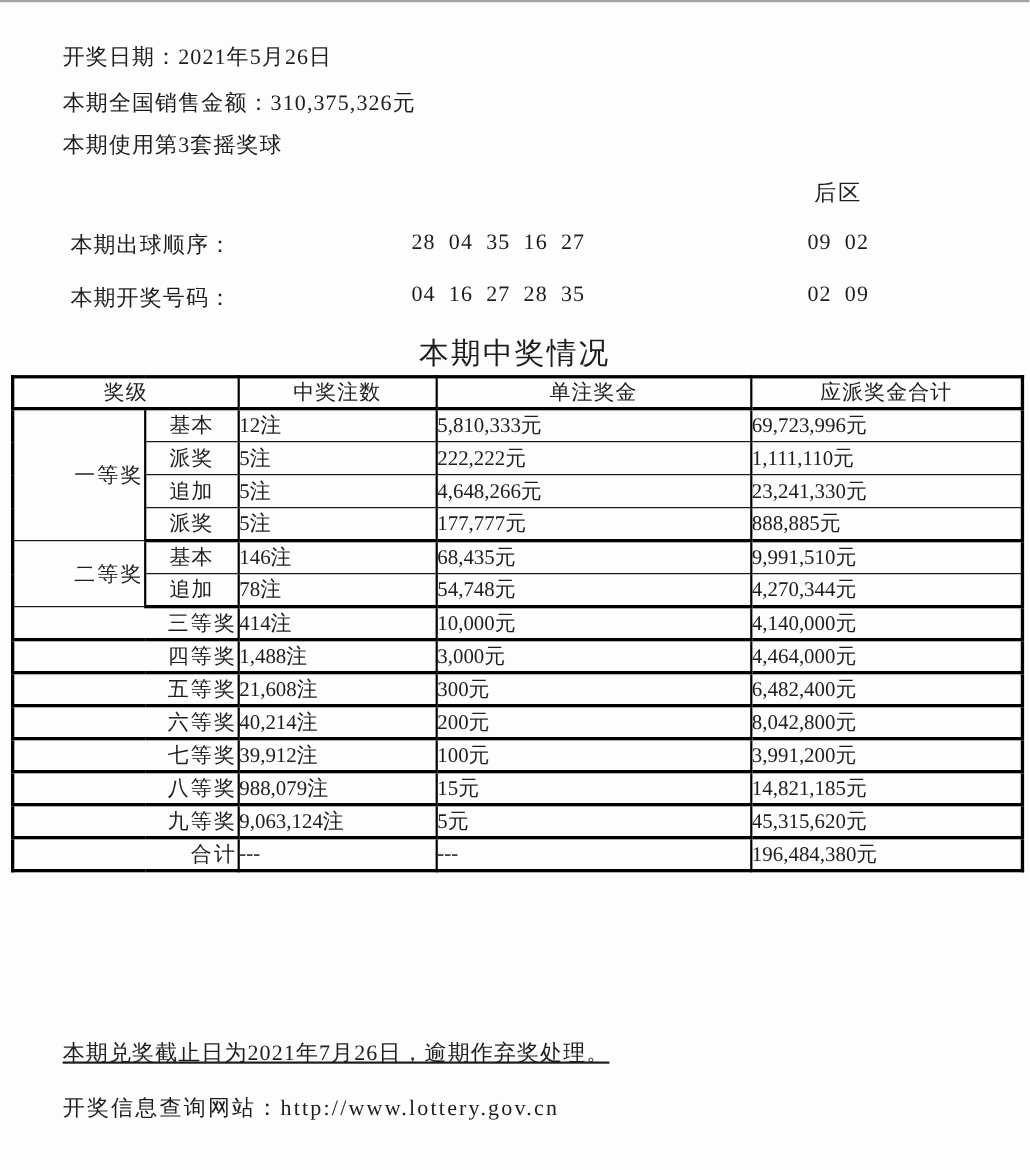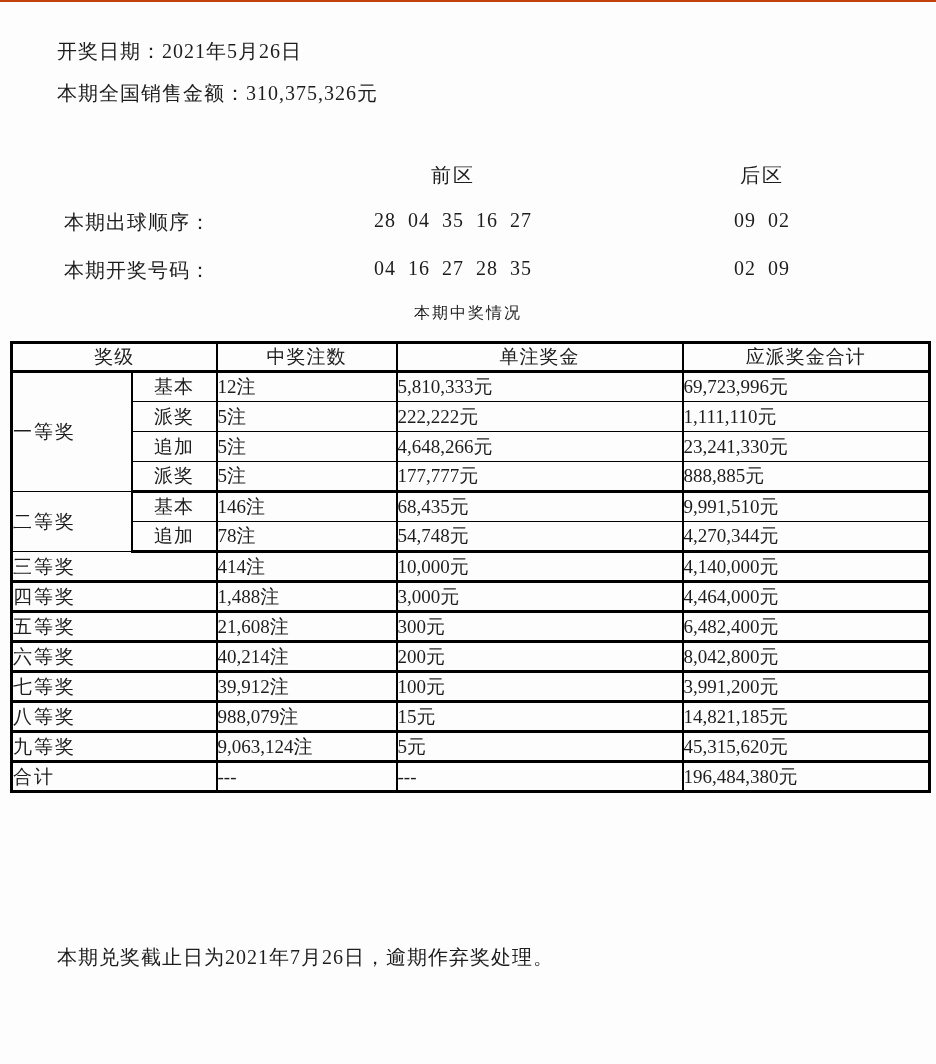--- a/index.html
+++ b/index.html
@@ -2,67 +2,67 @@
 <html><head>
 <meta charset="utf-8">
 <style>
   html,body{margin:0;padding:0;background:#ffffff;}
   .page{
     position:relative;
     width:936px;height:1064px;
     background:#fdfdfd;
     color:#1d1d1d;
     font-family:"Liberation Serif","DejaVu Serif",serif;
-    border-top:2px solid #c2410c;
+    border-top:2px solid #a3a3a3;
     box-sizing:border-box;
     overflow:hidden;
   }
   .abs{position:absolute;white-space:nowrap;}
   .info-line{font-size:20px;letter-spacing:1px;}
   .zone-head{font-size:20px;letter-spacing:2px;}
   .ball-label{font-size:20px;letter-spacing:1px;}
   .balls{font-size:20px;word-spacing:6px;letter-spacing:1px;text-align:center;}
-  .section-title{left:0;width:936px;text-align:center;font-size:16px;letter-spacing:2px;}
+  .section-title{left:0;width:936px;text-align:center;font-size:27px;letter-spacing:2px;}
 
   table.prize{
     position:absolute;left:10px;top:339px;
     width:918px;border-collapse:collapse;table-layout:fixed;
     font-size:19px;
     border:3px solid #000;
   }
   table.prize td,table.prize th{
     border-left:2px solid #000;border-right:2px solid #000;
     padding:0;font-weight:normal;overflow:hidden;white-space:nowrap;
   }
   table.prize tr{height:30px;}
   table.prize tr.head{height:29px;}
   table.prize tr.head th{border-bottom:3px solid #000;text-align:center;letter-spacing:1px;}
-  td.lvl{text-align:left;letter-spacing:2px;}
+  td.lvl{text-align:right;letter-spacing:2px;}
   td.sub{text-align:center;letter-spacing:1px;}
   td.num{text-align:left;padding-right:10px;}
   tr.inner td{border-bottom:1px solid #000;}
   tr.group td{border-bottom:3px solid #000;}
 
   .note{font-size:15px;letter-spacing:0.5px;}
   .para{
     position:absolute;left:15px;top:820px;width:908px;
     font-size:20px;line-height:32px;letter-spacing:1px;
     text-indent:43px;white-space:normal;
   }
   .url{letter-spacing:2px;}
 </style>
 </head>
 <body>
 
 <div class="page">
 
   <div class="abs info-line" style="left:57px;top:36px;">开奖日期：2021年5月26日</div>
   <div class="abs info-line" style="left:57px;top:78px;">本期全国销售金额：310,375,326元</div>
+  <div class="abs info-line" style="left:57px;top:116px;">本期使用第3套摇奖球</div>
 
-  <div class="abs zone-head" style="left:368px;top:160px;width:170px;text-align:center;">前区</div>
   <div class="abs zone-head" style="left:722px;top:160px;width:80px;text-align:center;">后区</div>
 
   <div class="abs ball-label" style="left:64px;top:207px;">本期出球顺序：</div>
   <div class="abs balls" style="left:368px;top:207px;width:170px;text-align:center;">28 04 35 16 27</div>
   <div class="abs balls" style="left:722px;top:207px;width:80px;">09 02</div>
 
   <div class="abs ball-label" style="left:64px;top:255px;">本期开奖号码：</div>
   <div class="abs balls" style="left:368px;top:255px;width:170px;">04 16 27 28 35</div>
   <div class="abs balls" style="left:722px;top:255px;width:80px;">02 09</div>
 
@@ -171,16 +171,17 @@
       <td class="num">---</td>
       <td class="num">---</td>
       <td class="num">196,484,380元</td>
     </tr>
   </tbody>
     </table>
 
 
 
 
-  <div class="abs info-line" style="left:57px;top:942px;">本期兑奖截止日为2021年7月26日，逾期作弃奖处理。</div>
+  <div class="abs info-line" style="left:57px;top:942px;text-decoration:underline;">本期兑奖截止日为2021年7月26日，逾期作弃奖处理。</div>
 
+  <div class="abs info-line url" style="left:57px;top:992px;">开奖信息查询网站：http://www.lottery.gov.cn</div>
 
 </div>
 
 </body></html>

